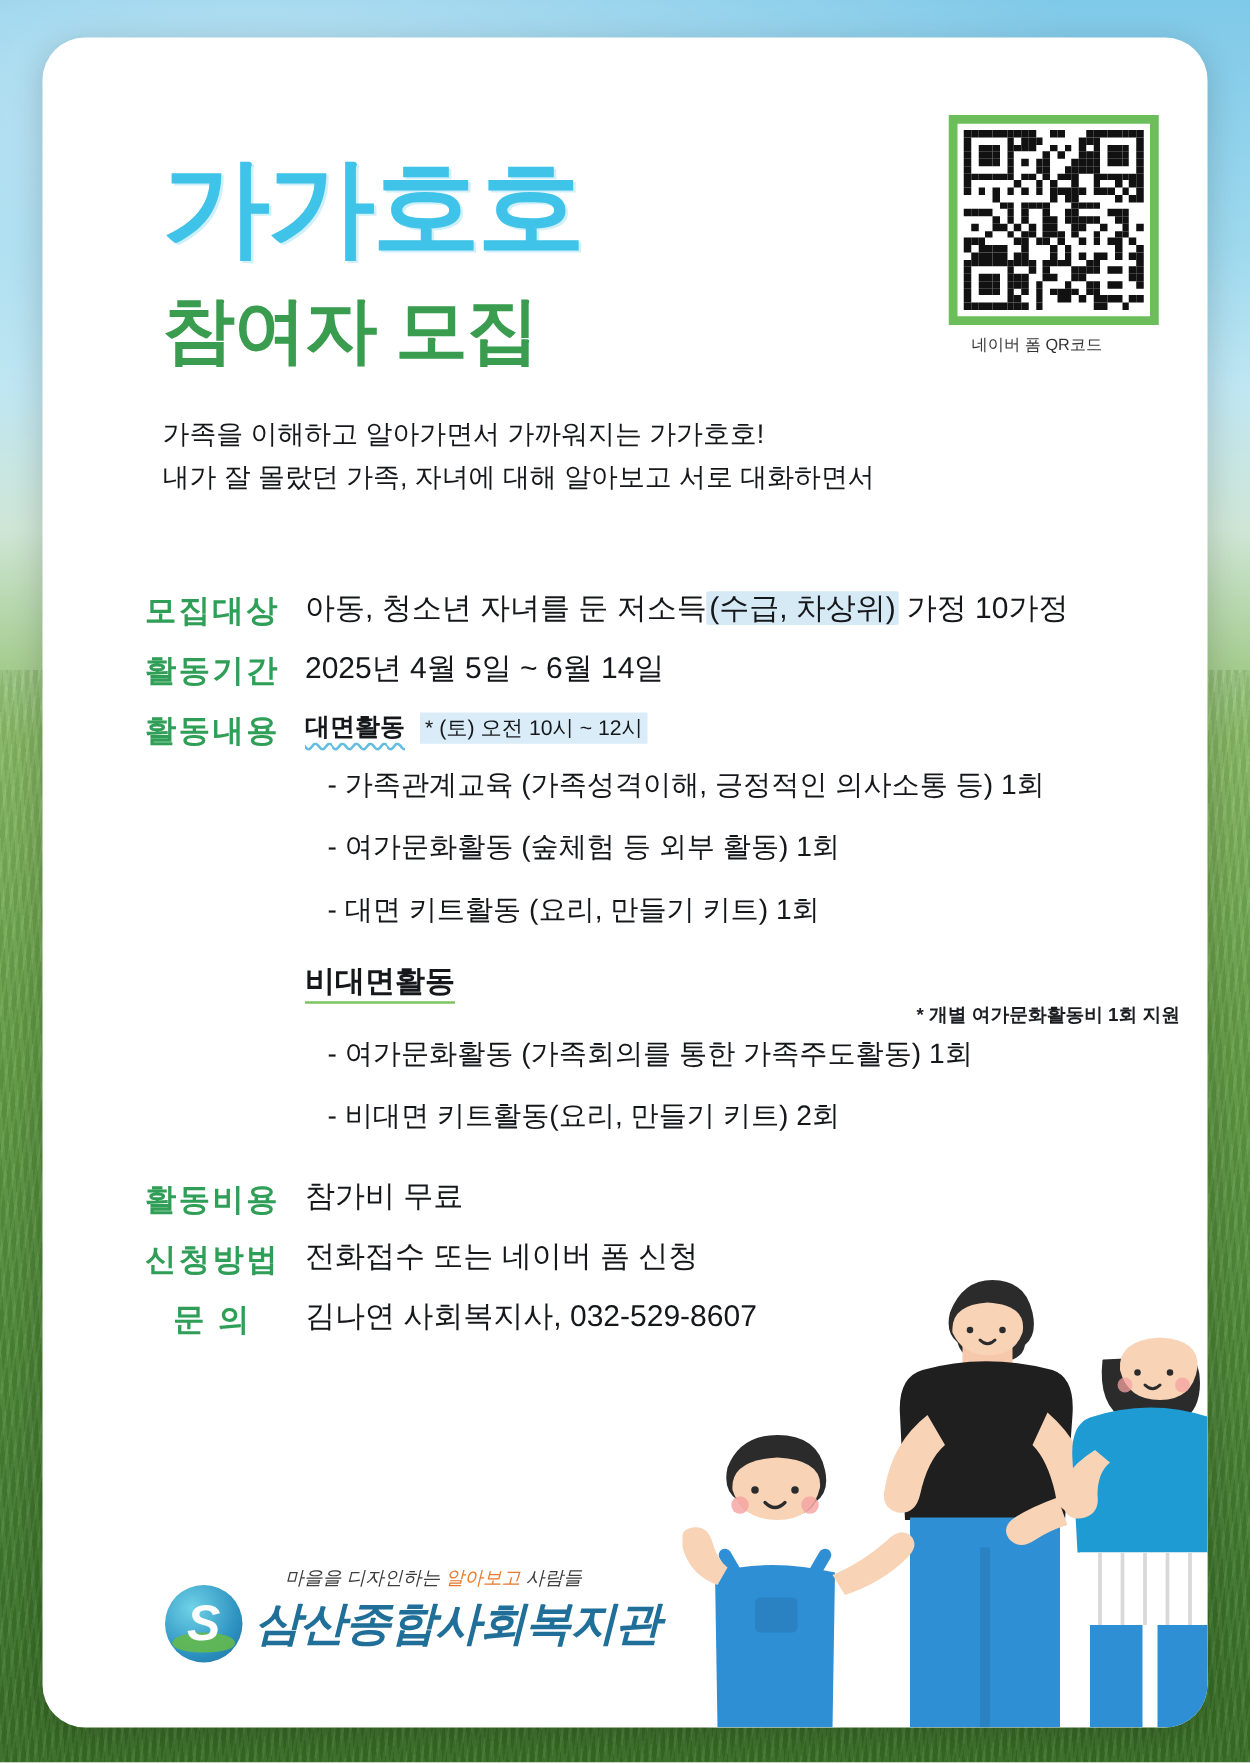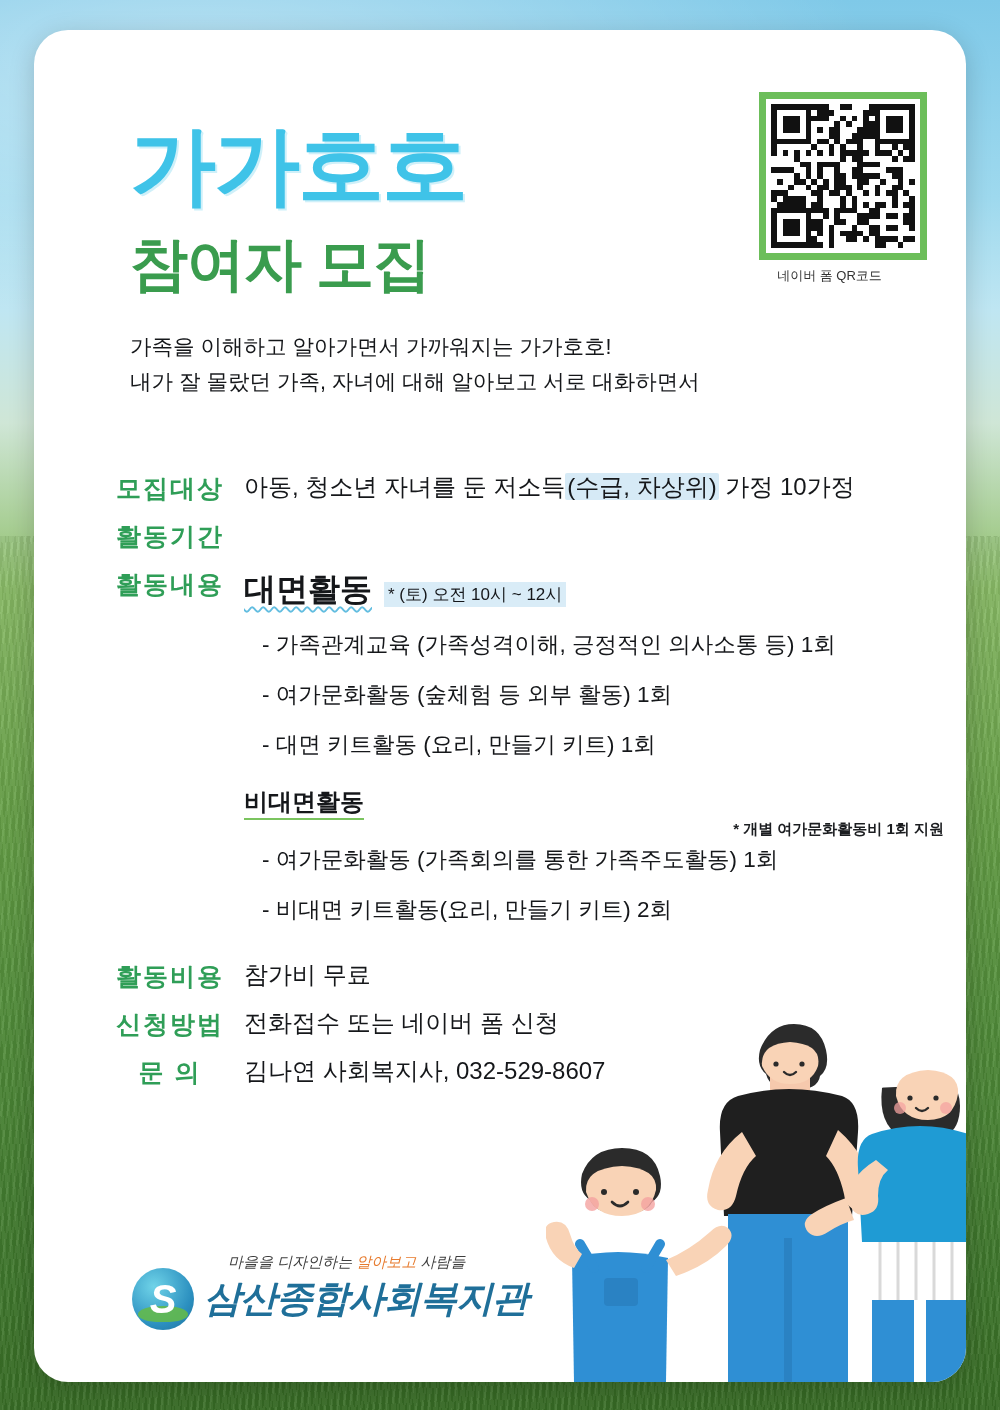--- a/index.html
+++ b/index.html
@@ -86,21 +86,21 @@
     font-size: 24px; color: #15171a; font-weight: 500; line-height: 34px;
   }
   .hl { background: #d6eaf6; padding: 0 2px; border-radius: 2px; }
 
   
   .act-block { padding-top: 2px; }
   .act-head {
     display: flex; align-items: baseline; gap: 12px;
   }
   .act-title {
-    font-size: 32px; color: #15171a; font-weight: 600;
+    font-size: 20px; color: #15171a; font-weight: 600;
     border-bottom: 3px wavy #6fc3e0;
     text-decoration: underline;
     text-decoration-color: #62bde0;
     text-decoration-style: wavy;
     text-decoration-thickness: 2px;
     text-underline-offset: 6px;
   }
   .act-note { font-size: 17px; color: #15171a; background: #d9ecf7; padding: 1px 4px; }
   .act-list { margin-top: 18px; }
   .act-list .li {
@@ -804,20 +804,21 @@
 
     <div class="rows">
 
       <div class="row">
         <div class="label">모집대상</div>
         <div class="value"><span>아동, 청소년 자녀를 둔 저소득</span><span class="hl">(수급, 차상위)</span><span> 가정 10가정</span></div>
       </div>
 
       <div class="row">
         <div class="label">활동기간</div>
+        <div class="value">2025년 4월 5일 ~ 6월 14일</div>
       </div>
 
       <div class="row">
         <div class="label">활동내용</div>
         <div class="act-block">
           <div class="act-head">
             <span class="act-title">대면활동</span>
             <span class="act-note">* (토) 오전 10시 ~ 12시</span>
           </div>
           <div class="act-list">

